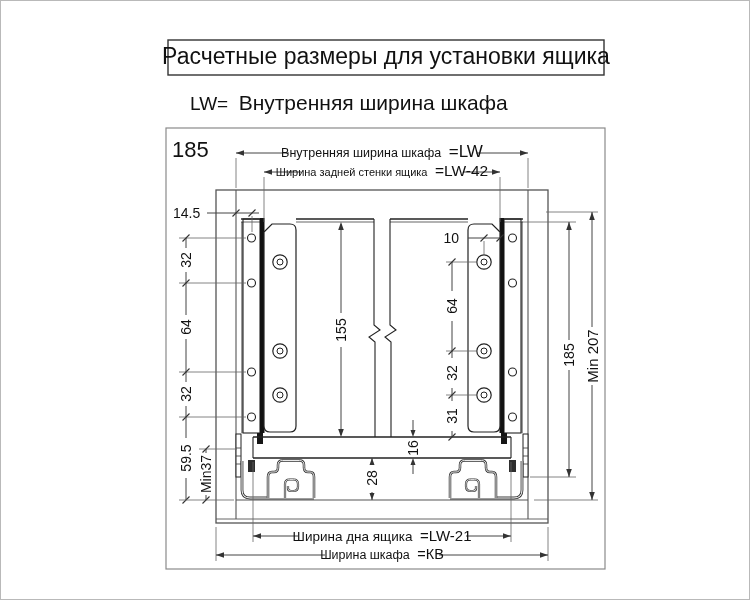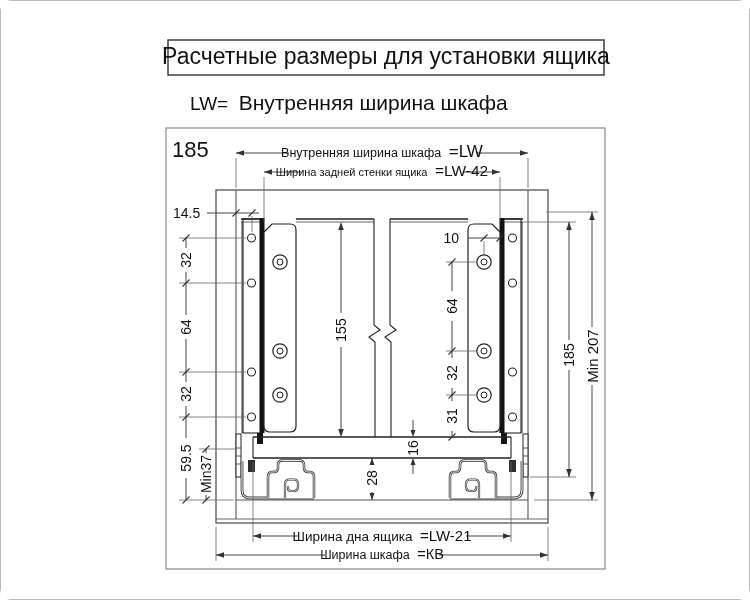--- a/index.html
+++ b/index.html
@@ -1,16 +1,16 @@
 <!DOCTYPE html>
 <html><head>
 <meta charset="utf-8">
 <style>
   html,body{margin:0;padding:0;background:#fff;}
-  .page{position:relative;width:750px;height:600px;background:#fff;overflow:hidden;border-radius:12px;}
+  .page{position:relative;width:750px;height:600px;background:#fff;overflow:hidden;}
   svg{position:absolute;left:0;top:0;}
   text{font-family:"Liberation Sans","DejaVu Sans",sans-serif;fill:#111;}
   .dimline{stroke:#444;stroke-width:1;fill:none;}
   .extline{stroke:#666;stroke-width:0.8;fill:none;}
   .tick{stroke:#333;stroke-width:1.1;}
   .arrow{fill:#333;stroke:none;}
   .part{stroke:#222;fill:#fff;}
   .dimtxt{font-size:14px;}
 </style>
 </head>

